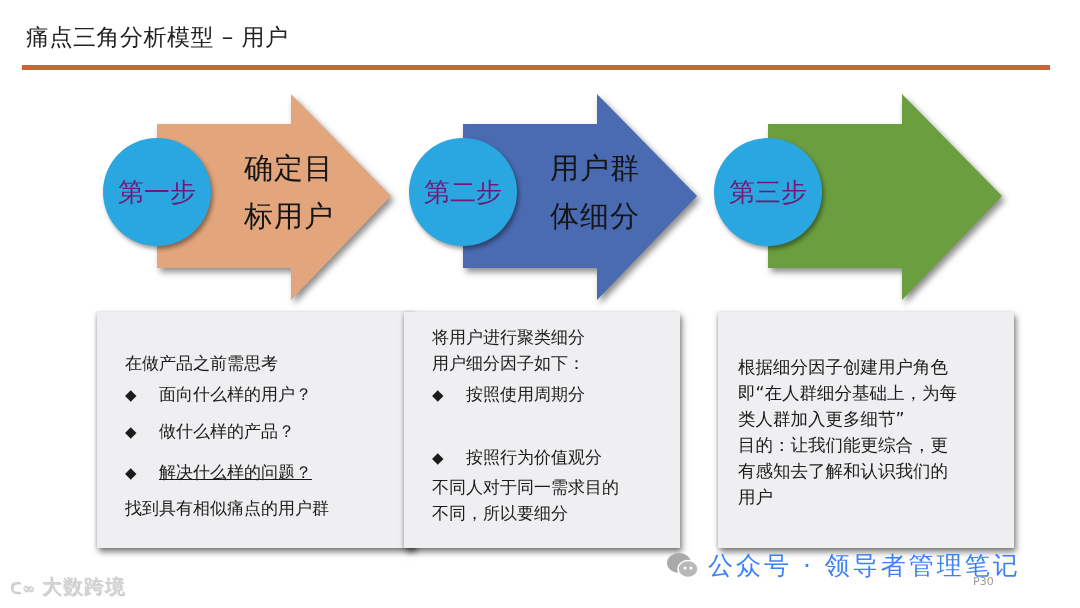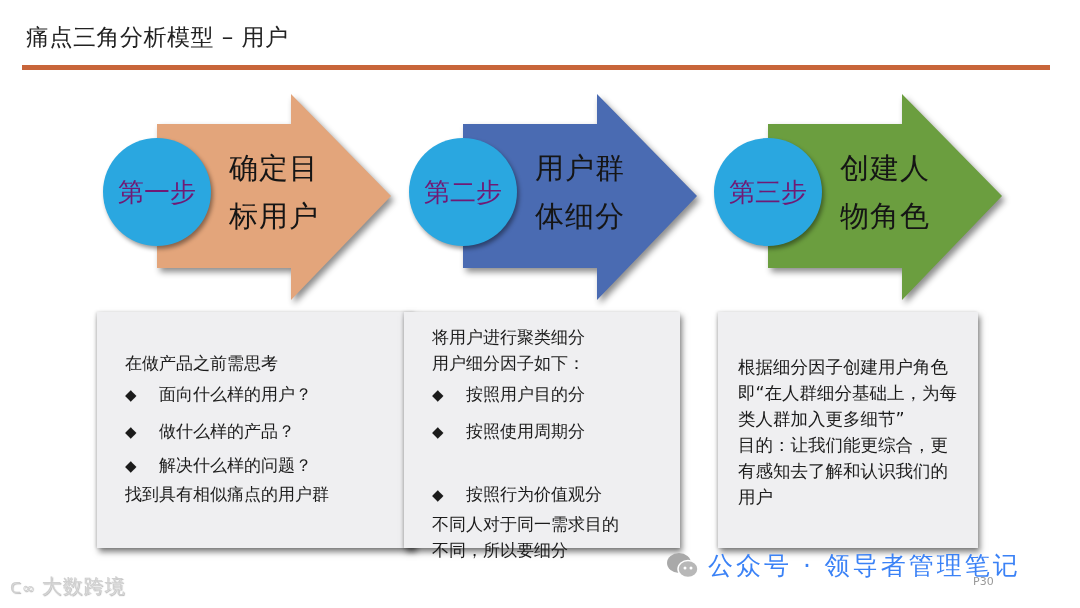--- a/index.html
+++ b/index.html
@@ -5,21 +5,21 @@
   html, body { margin:0; padding:0; }
   body { width:1080px; height:608px; background:#ffffff; position:relative; overflow:hidden;
          font-family:"DejaVu Sans", sans-serif; color:#1a1a1a; }
   .title { position:absolute; left:26px; top:22px; font-size:23px; color:#222; letter-spacing:0.5px; }
   .title-rule { position:absolute; left:22px; top:65px; width:1028px; height:5px; background:#c8653a; }
   .step { position:absolute; top:92px; width:300px; height:212px; }
   .arrow { position:absolute; left:0; top:0; width:300px; height:212px; filter:drop-shadow(3px 4px 3px rgba(0,0,0,0.45)); }
   .circle { position:absolute; left:8px; top:46px; width:108px; height:108px; border-radius:50%;
             background:#2aa7e0; box-shadow:2px 3px 4px rgba(0,0,0,0.4);
             display:flex; align-items:center; justify-content:center; color:#701a75; font-size:26px; }
-  .step-title { position:absolute; left:134px; top:52px; width:120px; font-size:29px; line-height:48px; color:#151515; letter-spacing:1px; }
+  .step-title { position:absolute; left:134px; top:52px; width:120px; font-size:29px; line-height:48px; color:#151515; letter-spacing:1px;text-align:center; }
   .box { position:absolute; top:312px; height:236px; background:#efeff1;
          box-shadow:2px 4px 6px rgba(0,0,0,0.5), -1px 0 3px rgba(0,0,0,0.15); }
   .box-content { position:absolute; font-size:17px; color:#1b1b1b; }
   .line { white-space:nowrap; line-height:26px; }
   .bullet { white-space:nowrap; line-height:36px; }
   .bullet .dia { display:inline-block; width:34px; font-size:15px; }
   .wm-logo { position:absolute; left:10px; top:573px; font-size:20px; color:#cfcfcf; letter-spacing:1px;
              text-shadow:0 0 2px #fff, 1px 1px 1px #aaa; }
   .wm-logo .mark { font-size:15px; color:#cfcfcf; margin-right:6px; }
   .wm-wechat { position:absolute; left:666px; top:549px; font-size:25px; color:#3b82f6; letter-spacing:3px; display:flex; align-items:center; }
@@ -52,49 +52,44 @@
     <div>用户群</div>
     <div>体细分</div>
   </div>
 </div>
 
 <div class="step" style="left:706px;">
   <svg class="arrow" viewBox="0 0 300 212">
     <polygon points="62,32 196,32 196,2 296,104 196,208 196,176 62,176" fill="#6b9e3f"></polygon>
   </svg>
   <div class="circle">第三步</div>
-  <div class="step-title">
-    <div>创建人</div>
-    <div>物角色</div>
-  </div>
 </div>
 
 <div class="box" style="left:97px; width:282px;padding-left:36px;">
   <div class="box-content" style="left:28px; top:38px;">
     <div class="line">在做产品之前需思考</div>
     <div class="bullet"><span class="dia">◆</span><span>面向什么样的用户？</span></div>
     <div class="bullet"><span class="dia">◆</span><span>做什么样的产品？</span></div>
-    <div class="bullet" style="line-height:30px;"><span class="dia">◆</span><span>解决什么样的问题？</span></div>
+    <div class="bullet" style="line-height:44px;text-decoration:underline;"><span class="dia">◆</span><span>解决什么样的问题？</span></div>
     <div class="line">找到具有相似痛点的用户群</div>
   </div>
 </div>
 
 <div class="box" style="left:404px; width:276px;">
   <div class="box-content" style="left:28px; top:12px;">
     <div class="line">将用户进行聚类细分</div>
     <div class="line">用户细分因子如下：</div>
-    <div class="bullet"><span class="dia">◆</span><span>按照用户目的分</span></div>
     <div class="bullet"><span class="dia">◆</span><span>按照使用周期分</span></div>
     <div class="bullet" style="line-height:32px;margin-top:28px;"><span class="dia">◆</span><span>按照行为价值观分</span></div>
     <div class="line">不同人对于同一需求目的</div>
     <div class="line">不同，所以要细分</div>
   </div>
 </div>
 
-<div class="box" style="left:718px; width:260px;">
+<div class="box" style="left:718px; width:296px;">
   <div class="box-content" style="left:20px; top:42px; font-size:17.5px;">
     <div class="line">根据细分因子创建用户角色</div>
     <div class="line">即“在人群细分基础上，为每</div>
     <div class="line">类人群加入更多细节”</div>
     <div class="line">目的：让我们能更综合，更</div>
     <div class="line">有感知去了解和认识我们的</div>
     <div class="line">用户</div>
   </div>
 </div>
 

